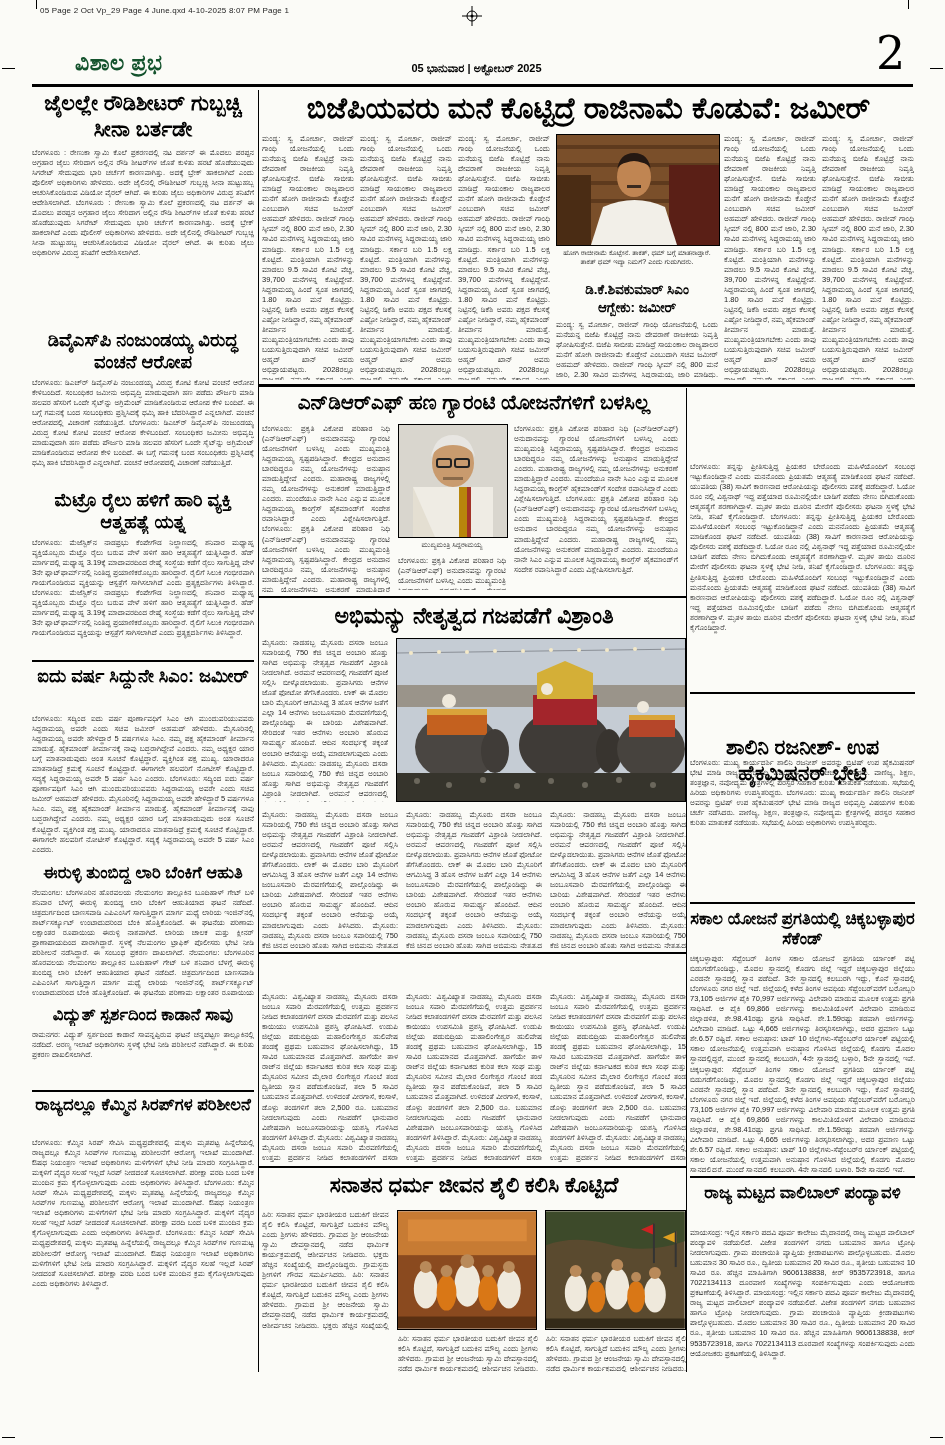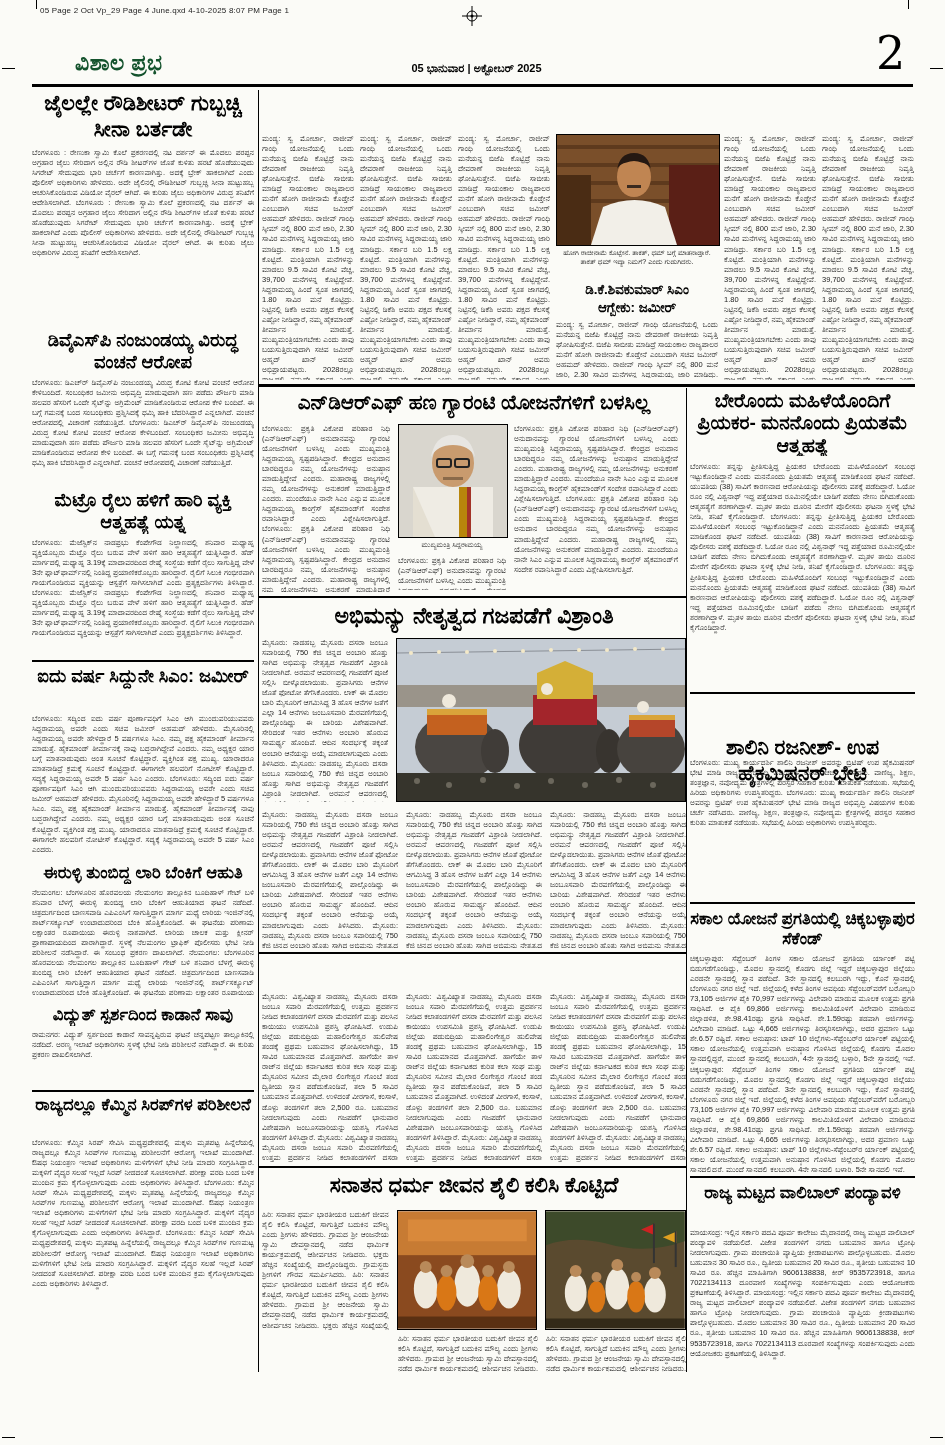--- a/index.html
+++ b/index.html
@@ -72,20 +72,21 @@
   <div class="abs hl hl-s" style="left:32px;top:862px;width:222px;height:22px;">ಈರುಳ್ಳಿ ತುಂಬಿದ್ದ ಲಾರಿ ಬೆಂಕಿಗೆ ಆಹುತಿ</div>
   <div class="abs bt" style="left:32px;top:888px;width:222px;height:112px;">ನೆಲಮಂಗಲ: ಬೆಂಗಳೂರಿನ ಹೊರವಲಯ ನೆಲಮಂಗಲ ತಾಲ್ಲೂಕಿನ ಬೂದಿಹಾಳ್ ಗೇಟ್ ಬಳಿ ಶನಿವಾರ ಬೆಳಗ್ಗೆ ಈರುಳ್ಳಿ ತುಂಬಿದ್ದ ಲಾರಿ ಬೆಂಕಿಗೆ ಆಹುತಿಯಾದ ಘಟನೆ ನಡೆದಿದೆ. ಚಿತ್ರದುರ್ಗದಿಂದ ಬಾಣಸವಾಡಿ ಎಪಿಎಂಸಿಗೆ ಸಾಗುತ್ತಿದ್ದಾಗ ಮಾರ್ಗ ಮಧ್ಯೆ ಲಾರಿಯ ಇಂಜಿನ್‌ನಲ್ಲಿ ಶಾರ್ಟ್‌ಸರ್ಕ್ಯೂಟ್ ಉಂಟಾದುದರಿಂದ ಬೆಂಕಿ ಹೊತ್ತಿಕೊಂಡಿದೆ. ಈ ಘಟನೆಯ ಪರಿಣಾಮ ಲಕ್ಷಾಂತರ ರೂಪಾಯಿಯ ಈರುಳ್ಳಿ ನಾಶವಾಗಿದೆ. ಲಾರಿಯ ಚಾಲಕ ಮತ್ತು ಕ್ಲೀನರ್ ಪ್ರಾಣಾಪಾಯದಿಂದ ಪಾರಾಗಿದ್ದಾರೆ. ಸ್ಥಳಕ್ಕೆ ನೆಲಮಂಗಲ ಟ್ರಾಫಿಕ್ ಪೊಲೀಸರು ಭೇಟಿ ನೀಡಿ ಪರಿಶೀಲನೆ ನಡೆಸಿದ್ದಾರೆ. ಈ ಸಂಬಂಧ ಪ್ರಕರಣ ದಾಖಲಾಗಿದೆ. ನೆಲಮಂಗಲ: ಬೆಂಗಳೂರಿನ ಹೊರವಲಯ ನೆಲಮಂಗಲ ತಾಲ್ಲೂಕಿನ ಬೂದಿಹಾಳ್ ಗೇಟ್ ಬಳಿ ಶನಿವಾರ ಬೆಳಗ್ಗೆ ಈರುಳ್ಳಿ ತುಂಬಿದ್ದ ಲಾರಿ ಬೆಂಕಿಗೆ ಆಹುತಿಯಾದ ಘಟನೆ ನಡೆದಿದೆ. ಚಿತ್ರದುರ್ಗದಿಂದ ಬಾಣಸವಾಡಿ ಎಪಿಎಂಸಿಗೆ ಸಾಗುತ್ತಿದ್ದಾಗ ಮಾರ್ಗ ಮಧ್ಯೆ ಲಾರಿಯ ಇಂಜಿನ್‌ನಲ್ಲಿ ಶಾರ್ಟ್‌ಸರ್ಕ್ಯೂಟ್ ಉಂಟಾದುದರಿಂದ ಬೆಂಕಿ ಹೊತ್ತಿಕೊಂಡಿದೆ. ಈ ಘಟನೆಯ ಪರಿಣಾಮ ಲಕ್ಷಾಂತರ ರೂಪಾಯಿಯ ಈರುಳ್ಳಿ ನಾಶವಾಗಿದೆ. ಲಾರಿಯ ಚಾಲಕ ಮತ್ತು ಕ್ಲೀನರ್ ಪ್ರಾಣಾಪಾಯದಿಂದ ಪಾರಾಗಿದ್ದಾರೆ. ಸ್ಥಳಕ್ಕೆ ನೆಲಮಂಗಲ ಟ್ರಾಫಿಕ್ ಪೊಲೀಸರು ಭೇಟಿ ನೀಡಿ ಪರಿಶೀಲನೆ ನಡೆಸಿದ್ದಾರೆ. ಈ ಸಂಬಂಧ ಪ್ರಕರಣ ದಾಖಲಾಗಿದೆ.</div>
 
   <div class="abs hl hl-s" style="left:32px;top:1004px;width:222px;height:22px;">ವಿದ್ಯುತ್ ಸ್ಪರ್ಶದಿಂದ ಕಾಡಾನೆ ಸಾವು</div>
   <div class="abs bt" style="left:32px;top:1030px;width:222px;height:58px;">ರಾಮನಗರ: ವಿದ್ಯುತ್ ಸ್ಪರ್ಶದಿಂದ ಕಾಡಾನೆ ಸಾವನ್ನಪ್ಪಿರುವ ಘಟನೆ ಚನ್ನಪಟ್ಟಣ ತಾಲ್ಲೂಕಿನಲ್ಲಿ ನಡೆದಿದೆ. ಅರಣ್ಯ ಇಲಾಖೆ ಅಧಿಕಾರಿಗಳು ಸ್ಥಳಕ್ಕೆ ಭೇಟಿ ನೀಡಿ ಪರಿಶೀಲನೆ ನಡೆಸಿದ್ದಾರೆ. ಈ ಕುರಿತು ಪ್ರಕರಣ ದಾಖಲಿಸಲಾಗಿದೆ.</div>
 
   <div class="hr" style="left:32px;top:1090px;width:222px;"></div>
   <div class="abs hl hl-s" style="left:32px;top:1094px;width:222px;height:40px;">ರಾಜ್ಯದಲ್ಲೂ ಕೆಮ್ಮಿನ ಸಿರಪ್‌ಗಳ ಪರಿಶೀಲನೆ</div>
   <div class="abs bt" style="left:32px;top:1138px;width:222px;height:234px;">ಬೆಂಗಳೂರು: ಕೆಮ್ಮಿನ ಸಿರಪ್ ಸೇವಿಸಿ ಮಧ್ಯಪ್ರದೇಶದಲ್ಲಿ ಮಕ್ಕಳು ಮೃತಪಟ್ಟ ಹಿನ್ನೆಲೆಯಲ್ಲಿ ರಾಜ್ಯದಲ್ಲೂ ಕೆಮ್ಮಿನ ಸಿರಪ್‌ಗಳ ಗುಣಮಟ್ಟ ಪರಿಶೀಲನೆಗೆ ಆರೋಗ್ಯ ಇಲಾಖೆ ಮುಂದಾಗಿದೆ. ಔಷಧ ನಿಯಂತ್ರಣ ಇಲಾಖೆ ಅಧಿಕಾರಿಗಳು ಮಳಿಗೆಗಳಿಗೆ ಭೇಟಿ ನೀಡಿ ಮಾದರಿ ಸಂಗ್ರಹಿಸಿದ್ದಾರೆ. ಮಕ್ಕಳಿಗೆ ವೈದ್ಯರ ಸಲಹೆ ಇಲ್ಲದೆ ಸಿರಪ್ ನೀಡದಂತೆ ಸೂಚಿಸಲಾಗಿದೆ. ಪರೀಕ್ಷಾ ವರದಿ ಬಂದ ಬಳಿಕ ಮುಂದಿನ ಕ್ರಮ ಕೈಗೊಳ್ಳಲಾಗುವುದು ಎಂದು ಅಧಿಕಾರಿಗಳು ತಿಳಿಸಿದ್ದಾರೆ. ಬೆಂಗಳೂರು: ಕೆಮ್ಮಿನ ಸಿರಪ್ ಸೇವಿಸಿ ಮಧ್ಯಪ್ರದೇಶದಲ್ಲಿ ಮಕ್ಕಳು ಮೃತಪಟ್ಟ ಹಿನ್ನೆಲೆಯಲ್ಲಿ ರಾಜ್ಯದಲ್ಲೂ ಕೆಮ್ಮಿನ ಸಿರಪ್‌ಗಳ ಗುಣಮಟ್ಟ ಪರಿಶೀಲನೆಗೆ ಆರೋಗ್ಯ ಇಲಾಖೆ ಮುಂದಾಗಿದೆ. ಔಷಧ ನಿಯಂತ್ರಣ ಇಲಾಖೆ ಅಧಿಕಾರಿಗಳು ಮಳಿಗೆಗಳಿಗೆ ಭೇಟಿ ನೀಡಿ ಮಾದರಿ ಸಂಗ್ರಹಿಸಿದ್ದಾರೆ. ಮಕ್ಕಳಿಗೆ ವೈದ್ಯರ ಸಲಹೆ ಇಲ್ಲದೆ ಸಿರಪ್ ನೀಡದಂತೆ ಸೂಚಿಸಲಾಗಿದೆ. ಪರೀಕ್ಷಾ ವರದಿ ಬಂದ ಬಳಿಕ ಮುಂದಿನ ಕ್ರಮ ಕೈಗೊಳ್ಳಲಾಗುವುದು ಎಂದು ಅಧಿಕಾರಿಗಳು ತಿಳಿಸಿದ್ದಾರೆ. ಬೆಂಗಳೂರು: ಕೆಮ್ಮಿನ ಸಿರಪ್ ಸೇವಿಸಿ ಮಧ್ಯಪ್ರದೇಶದಲ್ಲಿ ಮಕ್ಕಳು ಮೃತಪಟ್ಟ ಹಿನ್ನೆಲೆಯಲ್ಲಿ ರಾಜ್ಯದಲ್ಲೂ ಕೆಮ್ಮಿನ ಸಿರಪ್‌ಗಳ ಗುಣಮಟ್ಟ ಪರಿಶೀಲನೆಗೆ ಆರೋಗ್ಯ ಇಲಾಖೆ ಮುಂದಾಗಿದೆ. ಔಷಧ ನಿಯಂತ್ರಣ ಇಲಾಖೆ ಅಧಿಕಾರಿಗಳು ಮಳಿಗೆಗಳಿಗೆ ಭೇಟಿ ನೀಡಿ ಮಾದರಿ ಸಂಗ್ರಹಿಸಿದ್ದಾರೆ. ಮಕ್ಕಳಿಗೆ ವೈದ್ಯರ ಸಲಹೆ ಇಲ್ಲದೆ ಸಿರಪ್ ನೀಡದಂತೆ ಸೂಚಿಸಲಾಗಿದೆ. ಪರೀಕ್ಷಾ ವರದಿ ಬಂದ ಬಳಿಕ ಮುಂದಿನ ಕ್ರಮ ಕೈಗೊಳ್ಳಲಾಗುವುದು ಎಂದು ಅಧಿಕಾರಿಗಳು ತಿಳಿಸಿದ್ದಾರೆ.</div>
 
+  <div class="abs hl hl-main" style="left:262px;top:92px;width:653px;height:36px;">ಬಿಜೆಪಿಯವರು ಮನೆ ಕೊಟ್ಟಿದ್ರೆ ರಾಜಿನಾಮೆ ಕೊಡುವೆ: ಜಮೀರ್</div>
   <div class="abs row" style="left:262px;top:134px;width:653px;height:246px;gap:6px;">
     <div class="bt" style="width:92px;height:246px;">ಮಂಡ್ಯ: ಸ್ವ ಮೋರ್ಚಾ, ರಾಜೀವ್ ಗಾಂಧಿ ಯೋಜನೆಯಲ್ಲಿ ಒಂದು ಮನೆಯನ್ನ ಬಿಜೆಪಿ ಕೊಟ್ಟಿದ್ರೆ ನಾನು ದೇವರಾಣೆ ರಾಜಕೀಯ ನಿವೃತ್ತಿ ಘೋಷಿಸುತ್ತೇನೆ. ಬಿಜೆಪಿ ಸಾಬೀತು ಮಾಡಿದ್ರೆ ಸಾಯಂಕಾಲ ರಾಜ್ಯಪಾಲರ ಮನೆಗೆ ಹೋಗಿ ರಾಜೀನಾಮೆ ಕೊಡ್ತೇನೆ ಎಂಬುದಾಗಿ ಸಚಿವ ಜಮೀರ್ ಅಹಮದ್ ಹೇಳಿದರು. ರಾಜೀವ್ ಗಾಂಧಿ ಸ್ಕೀಮ್ ನಲ್ಲಿ 800 ಮನೆ ಜಾರಿ, 2.30 ಸಾವಿರ ಮನೆಗಳನ್ನ ಸಿದ್ದರಾಮಯ್ಯ ಜಾರಿ ಮಾಡಿದ್ರು. ಸರ್ಕಾರ ಬರಿ 1.5 ಲಕ್ಷ ಕೊಟ್ಟಿದೆ. ಮಂತ್ರಿಯಾಗಿ ಮನೆಗಳನ್ನು ಮಾಡಲು 9.5 ಸಾವಿರ ಕೋಟಿ ವೆಚ್ಚ, 39,700 ಮನೆಗಳನ್ನ ಕೊಟ್ಟಿದ್ದೇವೆ. ಸಿದ್ದರಾಮಯ್ಯ ಹಿಂದೆ ಸ್ವಂತ ಜಾಗದಲ್ಲಿ 1.80 ಸಾವಿರ ಮನೆ ಕೊಟ್ಟಿದ್ರು. ನಿಟ್ಟಿನಲ್ಲಿ ಡಿಕೆಶಿ ಅವರು ಪಕ್ಷದ ಕೆಲಸಕ್ಕೆ ಎಷ್ಟೋ ನೀಡಿದ್ದಾರೆ, ನಮ್ಮ ಹೈಕಮಾಂಡ್ ತೀರ್ಮಾನ ಮಾಡುತ್ತೆ. ಮುಖ್ಯಮಂತ್ರಿಯಾಗಬೇಕು ಎಂದು ತಾವು ಬಯಸುತ್ತಿರುವುದಾಗಿ ಸಚಿವ ಜಮೀರ್ ಅಹ್ಮದ್ ಖಾನ್ ಅವರು ಅಭಿಪ್ರಾಯಪಟ್ಟರು. 2028ರಲ್ಲೂ ರಾಜ್ಯದಲ್ಲಿ ನಮ್ಮದೇ ಸರ್ಕಾರ ಎಂದು ಜಮೀರ್ ವಿಶ್ವಾಸ ವ್ಯಕ್ತಪಡಿಸಿದರು. ಮುಂದಿನ ಚುನಾವಣೆಯಲ್ಲಿ 150ಕ್ಕೂ ಅಧಿಕ ಕ್ಷೇತ್ರಗಳಲ್ಲಿ ಗೆಲ್ಲುತ್ತೇವೆ ಎಂದರು. ಮಂಡ್ಯ: ಸ್ವ ಮೋರ್ಚಾ, ರಾಜೀವ್ ಗಾಂಧಿ ಯೋಜನೆಯಲ್ಲಿ ಒಂದು ಮನೆಯನ್ನ ಬಿಜೆಪಿ ಕೊಟ್ಟಿದ್ರೆ ನಾನು ದೇವರಾಣೆ ರಾಜಕೀಯ ನಿವೃತ್ತಿ ಘೋಷಿಸುತ್ತೇನೆ. ಬಿಜೆಪಿ ಸಾಬೀತು ಮಾಡಿದ್ರೆ ಸಾಯಂಕಾಲ ರಾಜ್ಯಪಾಲರ ಮನೆಗೆ ಹೋಗಿ ರಾಜೀನಾಮೆ ಕೊಡ್ತೇನೆ ಎಂಬುದಾಗಿ ಸಚಿವ ಜಮೀರ್ ಅಹಮದ್ ಹೇಳಿದರು. ರಾಜೀವ್ ಗಾಂಧಿ ಸ್ಕೀಮ್ ನಲ್ಲಿ 800 ಮನೆ ಜಾರಿ, 2.30 ಸಾವಿರ ಮನೆಗಳನ್ನ ಸಿದ್ದರಾಮಯ್ಯ ಜಾರಿ ಮಾಡಿದ್ರು. ಸರ್ಕಾರ ಬರಿ 1.5 ಲಕ್ಷ ಕೊಟ್ಟಿದೆ. ಮಂತ್ರಿಯಾಗಿ ಮನೆಗಳನ್ನು ಮಾಡಲು 9.5 ಸಾವಿರ ಕೋಟಿ ವೆಚ್ಚ, 39,700 ಮನೆಗಳನ್ನ ಕೊಟ್ಟಿದ್ದೇವೆ. ಸಿದ್ದರಾಮಯ್ಯ ಹಿಂದೆ ಸ್ವಂತ ಜಾಗದಲ್ಲಿ 1.80 ಸಾವಿರ ಮನೆ ಕೊಟ್ಟಿದ್ರು. ನಿಟ್ಟಿನಲ್ಲಿ ಡಿಕೆಶಿ ಅವರು ಪಕ್ಷದ ಕೆಲಸಕ್ಕೆ ಎಷ್ಟೋ ನೀಡಿದ್ದಾರೆ, ನಮ್ಮ ಹೈಕಮಾಂಡ್ ತೀರ್ಮಾನ ಮಾಡುತ್ತೆ. ಮುಖ್ಯಮಂತ್ರಿಯಾಗಬೇಕು ಎಂದು ತಾವು ಬಯಸುತ್ತಿರುವುದಾಗಿ ಸಚಿವ ಜಮೀರ್ ಅಹ್ಮದ್ ಖಾನ್ ಅವರು ಅಭಿಪ್ರಾಯಪಟ್ಟರು. 2028ರಲ್ಲೂ ರಾಜ್ಯದಲ್ಲಿ ನಮ್ಮದೇ ಸರ್ಕಾರ ಎಂದು ಜಮೀರ್ ವಿಶ್ವಾಸ ವ್ಯಕ್ತಪಡಿಸಿದರು. ಮುಂದಿನ ಚುನಾವಣೆಯಲ್ಲಿ 150ಕ್ಕೂ ಅಧಿಕ ಕ್ಷೇತ್ರಗಳಲ್ಲಿ ಗೆಲ್ಲುತ್ತೇವೆ ಎಂದರು. ಮಂಡ್ಯ: ಸ್ವ ಮೋರ್ಚಾ, ರಾಜೀವ್ ಗಾಂಧಿ ಯೋಜನೆಯಲ್ಲಿ ಒಂದು ಮನೆಯನ್ನ ಬಿಜೆಪಿ ಕೊಟ್ಟಿದ್ರೆ ನಾನು ದೇವರಾಣೆ ರಾಜಕೀಯ ನಿವೃತ್ತಿ ಘೋಷಿಸುತ್ತೇನೆ. ಬಿಜೆಪಿ ಸಾಬೀತು ಮಾಡಿದ್ರೆ ಸಾಯಂಕಾಲ ರಾಜ್ಯಪಾಲರ ಮನೆಗೆ ಹೋಗಿ ರಾಜೀನಾಮೆ ಕೊಡ್ತೇನೆ ಎಂಬುದಾಗಿ ಸಚಿವ ಜಮೀರ್ ಅಹಮದ್ ಹೇಳಿದರು. ರಾಜೀವ್ ಗಾಂಧಿ ಸ್ಕೀಮ್ ನಲ್ಲಿ 800 ಮನೆ ಜಾರಿ, 2.30 ಸಾವಿರ ಮನೆಗಳನ್ನ ಸಿದ್ದರಾಮಯ್ಯ ಜಾರಿ ಮಾಡಿದ್ರು. ಸರ್ಕಾರ ಬರಿ 1.5 ಲಕ್ಷ ಕೊಟ್ಟಿದೆ. ಮಂತ್ರಿಯಾಗಿ ಮನೆಗಳನ್ನು ಮಾಡಲು 9.5 ಸಾವಿರ ಕೋಟಿ ವೆಚ್ಚ, 39,700 ಮನೆಗಳನ್ನ ಕೊಟ್ಟಿದ್ದೇವೆ. ಸಿದ್ದರಾಮಯ್ಯ ಹಿಂದೆ ಸ್ವಂತ ಜಾಗದಲ್ಲಿ 1.80 ಸಾವಿರ ಮನೆ ಕೊಟ್ಟಿದ್ರು. ನಿಟ್ಟಿನಲ್ಲಿ ಡಿಕೆಶಿ ಅವರು ಪಕ್ಷದ ಕೆಲಸಕ್ಕೆ ಎಷ್ಟೋ ನೀಡಿದ್ದಾರೆ, ನಮ್ಮ ಹೈಕಮಾಂಡ್ ತೀರ್ಮಾನ ಮಾಡುತ್ತೆ. ಮುಖ್ಯಮಂತ್ರಿಯಾಗಬೇಕು ಎಂದು ತಾವು ಬಯಸುತ್ತಿರುವುದಾಗಿ ಸಚಿವ ಜಮೀರ್ ಅಹ್ಮದ್ ಖಾನ್ ಅವರು ಅಭಿಪ್ರಾಯಪಟ್ಟರು. 2028ರಲ್ಲೂ ರಾಜ್ಯದಲ್ಲಿ ನಮ್ಮದೇ ಸರ್ಕಾರ ಎಂದು ಜಮೀರ್ ವಿಶ್ವಾಸ ವ್ಯಕ್ತಪಡಿಸಿದರು. ಮುಂದಿನ ಚುನಾವಣೆಯಲ್ಲಿ 150ಕ್ಕೂ ಅಧಿಕ ಕ್ಷೇತ್ರಗಳಲ್ಲಿ ಗೆಲ್ಲುತ್ತೇವೆ ಎಂದರು.</div>
     <div class="bt" style="width:92px;height:246px;">ಮಂಡ್ಯ: ಸ್ವ ಮೋರ್ಚಾ, ರಾಜೀವ್ ಗಾಂಧಿ ಯೋಜನೆಯಲ್ಲಿ ಒಂದು ಮನೆಯನ್ನ ಬಿಜೆಪಿ ಕೊಟ್ಟಿದ್ರೆ ನಾನು ದೇವರಾಣೆ ರಾಜಕೀಯ ನಿವೃತ್ತಿ ಘೋಷಿಸುತ್ತೇನೆ. ಬಿಜೆಪಿ ಸಾಬೀತು ಮಾಡಿದ್ರೆ ಸಾಯಂಕಾಲ ರಾಜ್ಯಪಾಲರ ಮನೆಗೆ ಹೋಗಿ ರಾಜೀನಾಮೆ ಕೊಡ್ತೇನೆ ಎಂಬುದಾಗಿ ಸಚಿವ ಜಮೀರ್ ಅಹಮದ್ ಹೇಳಿದರು. ರಾಜೀವ್ ಗಾಂಧಿ ಸ್ಕೀಮ್ ನಲ್ಲಿ 800 ಮನೆ ಜಾರಿ, 2.30 ಸಾವಿರ ಮನೆಗಳನ್ನ ಸಿದ್ದರಾಮಯ್ಯ ಜಾರಿ ಮಾಡಿದ್ರು. ಸರ್ಕಾರ ಬರಿ 1.5 ಲಕ್ಷ ಕೊಟ್ಟಿದೆ. ಮಂತ್ರಿಯಾಗಿ ಮನೆಗಳನ್ನು ಮಾಡಲು 9.5 ಸಾವಿರ ಕೋಟಿ ವೆಚ್ಚ, 39,700 ಮನೆಗಳನ್ನ ಕೊಟ್ಟಿದ್ದೇವೆ. ಸಿದ್ದರಾಮಯ್ಯ ಹಿಂದೆ ಸ್ವಂತ ಜಾಗದಲ್ಲಿ 1.80 ಸಾವಿರ ಮನೆ ಕೊಟ್ಟಿದ್ರು. ನಿಟ್ಟಿನಲ್ಲಿ ಡಿಕೆಶಿ ಅವರು ಪಕ್ಷದ ಕೆಲಸಕ್ಕೆ ಎಷ್ಟೋ ನೀಡಿದ್ದಾರೆ, ನಮ್ಮ ಹೈಕಮಾಂಡ್ ತೀರ್ಮಾನ ಮಾಡುತ್ತೆ. ಮುಖ್ಯಮಂತ್ರಿಯಾಗಬೇಕು ಎಂದು ತಾವು ಬಯಸುತ್ತಿರುವುದಾಗಿ ಸಚಿವ ಜಮೀರ್ ಅಹ್ಮದ್ ಖಾನ್ ಅವರು ಅಭಿಪ್ರಾಯಪಟ್ಟರು. 2028ರಲ್ಲೂ ರಾಜ್ಯದಲ್ಲಿ ನಮ್ಮದೇ ಸರ್ಕಾರ ಎಂದು ಜಮೀರ್ ವಿಶ್ವಾಸ ವ್ಯಕ್ತಪಡಿಸಿದರು. ಮುಂದಿನ ಚುನಾವಣೆಯಲ್ಲಿ 150ಕ್ಕೂ ಅಧಿಕ ಕ್ಷೇತ್ರಗಳಲ್ಲಿ ಗೆಲ್ಲುತ್ತೇವೆ ಎಂದರು. ಮಂಡ್ಯ: ಸ್ವ ಮೋರ್ಚಾ, ರಾಜೀವ್ ಗಾಂಧಿ ಯೋಜನೆಯಲ್ಲಿ ಒಂದು ಮನೆಯನ್ನ ಬಿಜೆಪಿ ಕೊಟ್ಟಿದ್ರೆ ನಾನು ದೇವರಾಣೆ ರಾಜಕೀಯ ನಿವೃತ್ತಿ ಘೋಷಿಸುತ್ತೇನೆ. ಬಿಜೆಪಿ ಸಾಬೀತು ಮಾಡಿದ್ರೆ ಸಾಯಂಕಾಲ ರಾಜ್ಯಪಾಲರ ಮನೆಗೆ ಹೋಗಿ ರಾಜೀನಾಮೆ ಕೊಡ್ತೇನೆ ಎಂಬುದಾಗಿ ಸಚಿವ ಜಮೀರ್ ಅಹಮದ್ ಹೇಳಿದರು. ರಾಜೀವ್ ಗಾಂಧಿ ಸ್ಕೀಮ್ ನಲ್ಲಿ 800 ಮನೆ ಜಾರಿ, 2.30 ಸಾವಿರ ಮನೆಗಳನ್ನ ಸಿದ್ದರಾಮಯ್ಯ ಜಾರಿ ಮಾಡಿದ್ರು. ಸರ್ಕಾರ ಬರಿ 1.5 ಲಕ್ಷ ಕೊಟ್ಟಿದೆ. ಮಂತ್ರಿಯಾಗಿ ಮನೆಗಳನ್ನು ಮಾಡಲು 9.5 ಸಾವಿರ ಕೋಟಿ ವೆಚ್ಚ, 39,700 ಮನೆಗಳನ್ನ ಕೊಟ್ಟಿದ್ದೇವೆ. ಸಿದ್ದರಾಮಯ್ಯ ಹಿಂದೆ ಸ್ವಂತ ಜಾಗದಲ್ಲಿ 1.80 ಸಾವಿರ ಮನೆ ಕೊಟ್ಟಿದ್ರು. ನಿಟ್ಟಿನಲ್ಲಿ ಡಿಕೆಶಿ ಅವರು ಪಕ್ಷದ ಕೆಲಸಕ್ಕೆ ಎಷ್ಟೋ ನೀಡಿದ್ದಾರೆ, ನಮ್ಮ ಹೈಕಮಾಂಡ್ ತೀರ್ಮಾನ ಮಾಡುತ್ತೆ. ಮುಖ್ಯಮಂತ್ರಿಯಾಗಬೇಕು ಎಂದು ತಾವು ಬಯಸುತ್ತಿರುವುದಾಗಿ ಸಚಿವ ಜಮೀರ್ ಅಹ್ಮದ್ ಖಾನ್ ಅವರು ಅಭಿಪ್ರಾಯಪಟ್ಟರು. 2028ರಲ್ಲೂ ರಾಜ್ಯದಲ್ಲಿ ನಮ್ಮದೇ ಸರ್ಕಾರ ಎಂದು ಜಮೀರ್ ವಿಶ್ವಾಸ ವ್ಯಕ್ತಪಡಿಸಿದರು. ಮುಂದಿನ ಚುನಾವಣೆಯಲ್ಲಿ 150ಕ್ಕೂ ಅಧಿಕ ಕ್ಷೇತ್ರಗಳಲ್ಲಿ ಗೆಲ್ಲುತ್ತೇವೆ ಎಂದರು. ಮಂಡ್ಯ: ಸ್ವ ಮೋರ್ಚಾ, ರಾಜೀವ್ ಗಾಂಧಿ ಯೋಜನೆಯಲ್ಲಿ ಒಂದು ಮನೆಯನ್ನ ಬಿಜೆಪಿ ಕೊಟ್ಟಿದ್ರೆ ನಾನು ದೇವರಾಣೆ ರಾಜಕೀಯ ನಿವೃತ್ತಿ ಘೋಷಿಸುತ್ತೇನೆ. ಬಿಜೆಪಿ ಸಾಬೀತು ಮಾಡಿದ್ರೆ ಸಾಯಂಕಾಲ ರಾಜ್ಯಪಾಲರ ಮನೆಗೆ ಹೋಗಿ ರಾಜೀನಾಮೆ ಕೊಡ್ತೇನೆ ಎಂಬುದಾಗಿ ಸಚಿವ ಜಮೀರ್ ಅಹಮದ್ ಹೇಳಿದರು. ರಾಜೀವ್ ಗಾಂಧಿ ಸ್ಕೀಮ್ ನಲ್ಲಿ 800 ಮನೆ ಜಾರಿ, 2.30 ಸಾವಿರ ಮನೆಗಳನ್ನ ಸಿದ್ದರಾಮಯ್ಯ ಜಾರಿ ಮಾಡಿದ್ರು. ಸರ್ಕಾರ ಬರಿ 1.5 ಲಕ್ಷ ಕೊಟ್ಟಿದೆ. ಮಂತ್ರಿಯಾಗಿ ಮನೆಗಳನ್ನು ಮಾಡಲು 9.5 ಸಾವಿರ ಕೋಟಿ ವೆಚ್ಚ, 39,700 ಮನೆಗಳನ್ನ ಕೊಟ್ಟಿದ್ದೇವೆ. ಸಿದ್ದರಾಮಯ್ಯ ಹಿಂದೆ ಸ್ವಂತ ಜಾಗದಲ್ಲಿ 1.80 ಸಾವಿರ ಮನೆ ಕೊಟ್ಟಿದ್ರು. ನಿಟ್ಟಿನಲ್ಲಿ ಡಿಕೆಶಿ ಅವರು ಪಕ್ಷದ ಕೆಲಸಕ್ಕೆ ಎಷ್ಟೋ ನೀಡಿದ್ದಾರೆ, ನಮ್ಮ ಹೈಕಮಾಂಡ್ ತೀರ್ಮಾನ ಮಾಡುತ್ತೆ. ಮುಖ್ಯಮಂತ್ರಿಯಾಗಬೇಕು ಎಂದು ತಾವು ಬಯಸುತ್ತಿರುವುದಾಗಿ ಸಚಿವ ಜಮೀರ್ ಅಹ್ಮದ್ ಖಾನ್ ಅವರು ಅಭಿಪ್ರಾಯಪಟ್ಟರು. 2028ರಲ್ಲೂ ರಾಜ್ಯದಲ್ಲಿ ನಮ್ಮದೇ ಸರ್ಕಾರ ಎಂದು ಜಮೀರ್ ವಿಶ್ವಾಸ ವ್ಯಕ್ತಪಡಿಸಿದರು. ಮುಂದಿನ ಚುನಾವಣೆಯಲ್ಲಿ 150ಕ್ಕೂ ಅಧಿಕ ಕ್ಷೇತ್ರಗಳಲ್ಲಿ ಗೆಲ್ಲುತ್ತೇವೆ ಎಂದರು.</div>
     <div class="bt" style="width:92px;height:246px;">ಮಂಡ್ಯ: ಸ್ವ ಮೋರ್ಚಾ, ರಾಜೀವ್ ಗಾಂಧಿ ಯೋಜನೆಯಲ್ಲಿ ಒಂದು ಮನೆಯನ್ನ ಬಿಜೆಪಿ ಕೊಟ್ಟಿದ್ರೆ ನಾನು ದೇವರಾಣೆ ರಾಜಕೀಯ ನಿವೃತ್ತಿ ಘೋಷಿಸುತ್ತೇನೆ. ಬಿಜೆಪಿ ಸಾಬೀತು ಮಾಡಿದ್ರೆ ಸಾಯಂಕಾಲ ರಾಜ್ಯಪಾಲರ ಮನೆಗೆ ಹೋಗಿ ರಾಜೀನಾಮೆ ಕೊಡ್ತೇನೆ ಎಂಬುದಾಗಿ ಸಚಿವ ಜಮೀರ್ ಅಹಮದ್ ಹೇಳಿದರು. ರಾಜೀವ್ ಗಾಂಧಿ ಸ್ಕೀಮ್ ನಲ್ಲಿ 800 ಮನೆ ಜಾರಿ, 2.30 ಸಾವಿರ ಮನೆಗಳನ್ನ ಸಿದ್ದರಾಮಯ್ಯ ಜಾರಿ ಮಾಡಿದ್ರು. ಸರ್ಕಾರ ಬರಿ 1.5 ಲಕ್ಷ ಕೊಟ್ಟಿದೆ. ಮಂತ್ರಿಯಾಗಿ ಮನೆಗಳನ್ನು ಮಾಡಲು 9.5 ಸಾವಿರ ಕೋಟಿ ವೆಚ್ಚ, 39,700 ಮನೆಗಳನ್ನ ಕೊಟ್ಟಿದ್ದೇವೆ. ಸಿದ್ದರಾಮಯ್ಯ ಹಿಂದೆ ಸ್ವಂತ ಜಾಗದಲ್ಲಿ 1.80 ಸಾವಿರ ಮನೆ ಕೊಟ್ಟಿದ್ರು. ನಿಟ್ಟಿನಲ್ಲಿ ಡಿಕೆಶಿ ಅವರು ಪಕ್ಷದ ಕೆಲಸಕ್ಕೆ ಎಷ್ಟೋ ನೀಡಿದ್ದಾರೆ, ನಮ್ಮ ಹೈಕಮಾಂಡ್ ತೀರ್ಮಾನ ಮಾಡುತ್ತೆ. ಮುಖ್ಯಮಂತ್ರಿಯಾಗಬೇಕು ಎಂದು ತಾವು ಬಯಸುತ್ತಿರುವುದಾಗಿ ಸಚಿವ ಜಮೀರ್ ಅಹ್ಮದ್ ಖಾನ್ ಅವರು ಅಭಿಪ್ರಾಯಪಟ್ಟರು. 2028ರಲ್ಲೂ ರಾಜ್ಯದಲ್ಲಿ ನಮ್ಮದೇ ಸರ್ಕಾರ ಎಂದು ಜಮೀರ್ ವಿಶ್ವಾಸ ವ್ಯಕ್ತಪಡಿಸಿದರು. ಮುಂದಿನ ಚುನಾವಣೆಯಲ್ಲಿ 150ಕ್ಕೂ ಅಧಿಕ ಕ್ಷೇತ್ರಗಳಲ್ಲಿ ಗೆಲ್ಲುತ್ತೇವೆ ಎಂದರು. ಮಂಡ್ಯ: ಸ್ವ ಮೋರ್ಚಾ, ರಾಜೀವ್ ಗಾಂಧಿ ಯೋಜನೆಯಲ್ಲಿ ಒಂದು ಮನೆಯನ್ನ ಬಿಜೆಪಿ ಕೊಟ್ಟಿದ್ರೆ ನಾನು ದೇವರಾಣೆ ರಾಜಕೀಯ ನಿವೃತ್ತಿ ಘೋಷಿಸುತ್ತೇನೆ. ಬಿಜೆಪಿ ಸಾಬೀತು ಮಾಡಿದ್ರೆ ಸಾಯಂಕಾಲ ರಾಜ್ಯಪಾಲರ ಮನೆಗೆ ಹೋಗಿ ರಾಜೀನಾಮೆ ಕೊಡ್ತೇನೆ ಎಂಬುದಾಗಿ ಸಚಿವ ಜಮೀರ್ ಅಹಮದ್ ಹೇಳಿದರು. ರಾಜೀವ್ ಗಾಂಧಿ ಸ್ಕೀಮ್ ನಲ್ಲಿ 800 ಮನೆ ಜಾರಿ, 2.30 ಸಾವಿರ ಮನೆಗಳನ್ನ ಸಿದ್ದರಾಮಯ್ಯ ಜಾರಿ ಮಾಡಿದ್ರು. ಸರ್ಕಾರ ಬರಿ 1.5 ಲಕ್ಷ ಕೊಟ್ಟಿದೆ. ಮಂತ್ರಿಯಾಗಿ ಮನೆಗಳನ್ನು ಮಾಡಲು 9.5 ಸಾವಿರ ಕೋಟಿ ವೆಚ್ಚ, 39,700 ಮನೆಗಳನ್ನ ಕೊಟ್ಟಿದ್ದೇವೆ. ಸಿದ್ದರಾಮಯ್ಯ ಹಿಂದೆ ಸ್ವಂತ ಜಾಗದಲ್ಲಿ 1.80 ಸಾವಿರ ಮನೆ ಕೊಟ್ಟಿದ್ರು. ನಿಟ್ಟಿನಲ್ಲಿ ಡಿಕೆಶಿ ಅವರು ಪಕ್ಷದ ಕೆಲಸಕ್ಕೆ ಎಷ್ಟೋ ನೀಡಿದ್ದಾರೆ, ನಮ್ಮ ಹೈಕಮಾಂಡ್ ತೀರ್ಮಾನ ಮಾಡುತ್ತೆ. ಮುಖ್ಯಮಂತ್ರಿಯಾಗಬೇಕು ಎಂದು ತಾವು ಬಯಸುತ್ತಿರುವುದಾಗಿ ಸಚಿವ ಜಮೀರ್ ಅಹ್ಮದ್ ಖಾನ್ ಅವರು ಅಭಿಪ್ರಾಯಪಟ್ಟರು. 2028ರಲ್ಲೂ ರಾಜ್ಯದಲ್ಲಿ ನಮ್ಮದೇ ಸರ್ಕಾರ ಎಂದು ಜಮೀರ್ ವಿಶ್ವಾಸ ವ್ಯಕ್ತಪಡಿಸಿದರು. ಮುಂದಿನ ಚುನಾವಣೆಯಲ್ಲಿ 150ಕ್ಕೂ ಅಧಿಕ ಕ್ಷೇತ್ರಗಳಲ್ಲಿ ಗೆಲ್ಲುತ್ತೇವೆ ಎಂದರು. ಮಂಡ್ಯ: ಸ್ವ ಮೋರ್ಚಾ, ರಾಜೀವ್ ಗಾಂಧಿ ಯೋಜನೆಯಲ್ಲಿ ಒಂದು ಮನೆಯನ್ನ ಬಿಜೆಪಿ ಕೊಟ್ಟಿದ್ರೆ ನಾನು ದೇವರಾಣೆ ರಾಜಕೀಯ ನಿವೃತ್ತಿ ಘೋಷಿಸುತ್ತೇನೆ. ಬಿಜೆಪಿ ಸಾಬೀತು ಮಾಡಿದ್ರೆ ಸಾಯಂಕಾಲ ರಾಜ್ಯಪಾಲರ ಮನೆಗೆ ಹೋಗಿ ರಾಜೀನಾಮೆ ಕೊಡ್ತೇನೆ ಎಂಬುದಾಗಿ ಸಚಿವ ಜಮೀರ್ ಅಹಮದ್ ಹೇಳಿದರು. ರಾಜೀವ್ ಗಾಂಧಿ ಸ್ಕೀಮ್ ನಲ್ಲಿ 800 ಮನೆ ಜಾರಿ, 2.30 ಸಾವಿರ ಮನೆಗಳನ್ನ ಸಿದ್ದರಾಮಯ್ಯ ಜಾರಿ ಮಾಡಿದ್ರು. ಸರ್ಕಾರ ಬರಿ 1.5 ಲಕ್ಷ ಕೊಟ್ಟಿದೆ. ಮಂತ್ರಿಯಾಗಿ ಮನೆಗಳನ್ನು ಮಾಡಲು 9.5 ಸಾವಿರ ಕೋಟಿ ವೆಚ್ಚ, 39,700 ಮನೆಗಳನ್ನ ಕೊಟ್ಟಿದ್ದೇವೆ. ಸಿದ್ದರಾಮಯ್ಯ ಹಿಂದೆ ಸ್ವಂತ ಜಾಗದಲ್ಲಿ 1.80 ಸಾವಿರ ಮನೆ ಕೊಟ್ಟಿದ್ರು. ನಿಟ್ಟಿನಲ್ಲಿ ಡಿಕೆಶಿ ಅವರು ಪಕ್ಷದ ಕೆಲಸಕ್ಕೆ ಎಷ್ಟೋ ನೀಡಿದ್ದಾರೆ, ನಮ್ಮ ಹೈಕಮಾಂಡ್ ತೀರ್ಮಾನ ಮಾಡುತ್ತೆ. ಮುಖ್ಯಮಂತ್ರಿಯಾಗಬೇಕು ಎಂದು ತಾವು ಬಯಸುತ್ತಿರುವುದಾಗಿ ಸಚಿವ ಜಮೀರ್ ಅಹ್ಮದ್ ಖಾನ್ ಅವರು ಅಭಿಪ್ರಾಯಪಟ್ಟರು. 2028ರಲ್ಲೂ ರಾಜ್ಯದಲ್ಲಿ ನಮ್ಮದೇ ಸರ್ಕಾರ ಎಂದು ಜಮೀರ್ ವಿಶ್ವಾಸ ವ್ಯಕ್ತಪಡಿಸಿದರು. ಮುಂದಿನ ಚುನಾವಣೆಯಲ್ಲಿ 150ಕ್ಕೂ ಅಧಿಕ ಕ್ಷೇತ್ರಗಳಲ್ಲಿ ಗೆಲ್ಲುತ್ತೇವೆ ಎಂದರು.</div>
     <div style="width:162px;height:246px;">
       <svg class="photo" width="162" height="110" viewBox="0 0 162 110">
         <rect width="162" height="110" fill="#7a4f2a"></rect>
         <rect y="10" width="162" height="4" fill="#5e3a1d"></rect>
           <rect y="28" width="162" height="4" fill="#5e3a1d"></rect>
         <rect y="46" width="162" height="4" fill="#5e3a1d"></rect>
@@ -248,21 +249,20 @@
           <circle cx="110" cy="62" r="6"></circle>
         </g>
       <rect y="108" width="140" height="10" fill="#332a18"></rect>
     </svg>
   </div>
   <div class="abs row" style="left:398px;top:1334px;width:288px;height:38px;gap:8px;">
     <div class="bt" style="width:140px;height:38px;">ಹಿರಿ: ಸನಾತನ ಧರ್ಮ ಭಾರತೀಯರ ಬದುಕಿಗೆ ಜೀವನ ಶೈಲಿ ಕಲಿಸಿ ಕೊಟ್ಟಿದೆ, ಸಾಗುತ್ತಿದೆ ಬದುಕಿನ ಮೌಲ್ಯ ಎಂದು ಶ್ರೀಗಳು ಹೇಳಿದರು. ಗ್ರಾಮದ ಶ್ರೀ ಆಂಜನೇಯ ಸ್ವಾಮಿ ದೇವಸ್ಥಾನದಲ್ಲಿ ನಡೆದ ಧಾರ್ಮಿಕ ಕಾರ್ಯಕ್ರಮದಲ್ಲಿ ಆಶೀರ್ವಚನ ನೀಡಿದರು. ಭಕ್ತರು ಹೆಚ್ಚಿನ ಸಂಖ್ಯೆಯಲ್ಲಿ ಪಾಲ್ಗೊಂಡಿದ್ದರು. ಗ್ರಾಮಸ್ಥರು ಶ್ರೀಗಳಿಗೆ ಗೌರವ ಸಮರ್ಪಿಸಿದರು.</div>
     <div class="bt" style="width:140px;height:38px;">ಹಿರಿ: ಸನಾತನ ಧರ್ಮ ಭಾರತೀಯರ ಬದುಕಿಗೆ ಜೀವನ ಶೈಲಿ ಕಲಿಸಿ ಕೊಟ್ಟಿದೆ, ಸಾಗುತ್ತಿದೆ ಬದುಕಿನ ಮೌಲ್ಯ ಎಂದು ಶ್ರೀಗಳು ಹೇಳಿದರು. ಗ್ರಾಮದ ಶ್ರೀ ಆಂಜನೇಯ ಸ್ವಾಮಿ ದೇವಸ್ಥಾನದಲ್ಲಿ ನಡೆದ ಧಾರ್ಮಿಕ ಕಾರ್ಯಕ್ರಮದಲ್ಲಿ ಆಶೀರ್ವಚನ ನೀಡಿದರು. ಭಕ್ತರು ಹೆಚ್ಚಿನ ಸಂಖ್ಯೆಯಲ್ಲಿ ಪಾಲ್ಗೊಂಡಿದ್ದರು. ಗ್ರಾಮಸ್ಥರು ಶ್ರೀಗಳಿಗೆ ಗೌರವ ಸಮರ್ಪಿಸಿದರು.</div>
   </div>
 
-  <div class="abs hl hl-r1" style="left:690px;top:390px;width:225px;height:66px;">ಬೇರೊಂದು ಮಹಿಳೆಯೊಂದಿಗೆ ಪ್ರಿಯಕರ- ಮನನೊಂದು ಪ್ರಿಯತಮೆ ಆತ್ಮಹತ್ಯೆ</div>
   <div class="abs bt" style="left:690px;top:462px;width:225px;height:226px;">ಬೆಂಗಳೂರು: ತನ್ನನ್ನು ಪ್ರೀತಿಸುತ್ತಿದ್ದ ಪ್ರಿಯಕರ ಬೇರೊಂದು ಮಹಿಳೆಯೊಂದಿಗೆ ಸಂಬಂಧ ಇಟ್ಟುಕೊಂಡಿದ್ದಾನೆ ಎಂದು ಮನನೊಂದು ಪ್ರಿಯತಮೆ ಆತ್ಮಹತ್ಯೆ ಮಾಡಿಕೊಂಡ ಘಟನೆ ನಡೆದಿದೆ. ಯುವತಿಯ (38) ಸಾವಿಗೆ ಕಾರಣನಾದ ಆರೋಪಿಯನ್ನು ಪೊಲೀಸರು ವಶಕ್ಕೆ ಪಡೆದಿದ್ದಾರೆ. ಓಯೋ ರೂಂ ನಲ್ಲಿ ವಿಶ್ವನಾಥ್ ಇದ್ದ ಪತ್ತೆಯಾದ ರೂಮಿನಲ್ಲಿಯೇ ಬಾಡಿಗೆ ಪಡೆದು ನೇಣು ಬಿಗಿದುಕೊಂಡು ಆತ್ಮಹತ್ಯೆಗೆ ಶರಣಾಗಿದ್ದಾಳೆ. ಮೃತಳ ತಾಯಿ ದೂರಿನ ಮೇರೆಗೆ ಪೊಲೀಸರು ಘಟನಾ ಸ್ಥಳಕ್ಕೆ ಭೇಟಿ ನೀಡಿ, ತನಿಖೆ ಕೈಗೊಂಡಿದ್ದಾರೆ. ಬೆಂಗಳೂರು: ತನ್ನನ್ನು ಪ್ರೀತಿಸುತ್ತಿದ್ದ ಪ್ರಿಯಕರ ಬೇರೊಂದು ಮಹಿಳೆಯೊಂದಿಗೆ ಸಂಬಂಧ ಇಟ್ಟುಕೊಂಡಿದ್ದಾನೆ ಎಂದು ಮನನೊಂದು ಪ್ರಿಯತಮೆ ಆತ್ಮಹತ್ಯೆ ಮಾಡಿಕೊಂಡ ಘಟನೆ ನಡೆದಿದೆ. ಯುವತಿಯ (38) ಸಾವಿಗೆ ಕಾರಣನಾದ ಆರೋಪಿಯನ್ನು ಪೊಲೀಸರು ವಶಕ್ಕೆ ಪಡೆದಿದ್ದಾರೆ. ಓಯೋ ರೂಂ ನಲ್ಲಿ ವಿಶ್ವನಾಥ್ ಇದ್ದ ಪತ್ತೆಯಾದ ರೂಮಿನಲ್ಲಿಯೇ ಬಾಡಿಗೆ ಪಡೆದು ನೇಣು ಬಿಗಿದುಕೊಂಡು ಆತ್ಮಹತ್ಯೆಗೆ ಶರಣಾಗಿದ್ದಾಳೆ. ಮೃತಳ ತಾಯಿ ದೂರಿನ ಮೇರೆಗೆ ಪೊಲೀಸರು ಘಟನಾ ಸ್ಥಳಕ್ಕೆ ಭೇಟಿ ನೀಡಿ, ತನಿಖೆ ಕೈಗೊಂಡಿದ್ದಾರೆ. ಬೆಂಗಳೂರು: ತನ್ನನ್ನು ಪ್ರೀತಿಸುತ್ತಿದ್ದ ಪ್ರಿಯಕರ ಬೇರೊಂದು ಮಹಿಳೆಯೊಂದಿಗೆ ಸಂಬಂಧ ಇಟ್ಟುಕೊಂಡಿದ್ದಾನೆ ಎಂದು ಮನನೊಂದು ಪ್ರಿಯತಮೆ ಆತ್ಮಹತ್ಯೆ ಮಾಡಿಕೊಂಡ ಘಟನೆ ನಡೆದಿದೆ. ಯುವತಿಯ (38) ಸಾವಿಗೆ ಕಾರಣನಾದ ಆರೋಪಿಯನ್ನು ಪೊಲೀಸರು ವಶಕ್ಕೆ ಪಡೆದಿದ್ದಾರೆ. ಓಯೋ ರೂಂ ನಲ್ಲಿ ವಿಶ್ವನಾಥ್ ಇದ್ದ ಪತ್ತೆಯಾದ ರೂಮಿನಲ್ಲಿಯೇ ಬಾಡಿಗೆ ಪಡೆದು ನೇಣು ಬಿಗಿದುಕೊಂಡು ಆತ್ಮಹತ್ಯೆಗೆ ಶರಣಾಗಿದ್ದಾಳೆ. ಮೃತಳ ತಾಯಿ ದೂರಿನ ಮೇರೆಗೆ ಪೊಲೀಸರು ಘಟನಾ ಸ್ಥಳಕ್ಕೆ ಭೇಟಿ ನೀಡಿ, ತನಿಖೆ ಕೈಗೊಂಡಿದ್ದಾರೆ.</div>
   <div class="hr" style="left:690px;top:692px;width:225px;"></div>
 
   <div class="abs hl hl-r2" style="left:690px;top:698px;width:225px;height:54px;margin-top:36px;">ಶಾಲಿನಿ ರಜನೀಶ್- ಉಪ ಹೈಕಮಿಷನರ್ ಭೇಟಿ</div>
   <div class="abs bt" style="left:690px;top:758px;width:225px;height:140px;">ಬೆಂಗಳೂರು: ಮುಖ್ಯ ಕಾರ್ಯದರ್ಶಿ ಶಾಲಿನಿ ರಜನೀಶ್ ಅವರನ್ನು ಬ್ರಿಟಿಷ್ ಉಪ ಹೈಕಮಿಷನರ್ ಭೇಟಿ ಮಾಡಿ ರಾಜ್ಯದ ಅಭಿವೃದ್ಧಿ ವಿಷಯಗಳ ಕುರಿತು ಚರ್ಚೆ ನಡೆಸಿದರು. ವಾಣಿಜ್ಯ, ಶಿಕ್ಷಣ, ತಂತ್ರಜ್ಞಾನ, ನವೋದ್ಯಮ ಕ್ಷೇತ್ರಗಳಲ್ಲಿ ಪರಸ್ಪರ ಸಹಕಾರ ಕುರಿತು ಮಾತುಕತೆ ನಡೆಯಿತು. ಸಭೆಯಲ್ಲಿ ಹಿರಿಯ ಅಧಿಕಾರಿಗಳು ಉಪಸ್ಥಿತರಿದ್ದರು. ಬೆಂಗಳೂರು: ಮುಖ್ಯ ಕಾರ್ಯದರ್ಶಿ ಶಾಲಿನಿ ರಜನೀಶ್ ಅವರನ್ನು ಬ್ರಿಟಿಷ್ ಉಪ ಹೈಕಮಿಷನರ್ ಭೇಟಿ ಮಾಡಿ ರಾಜ್ಯದ ಅಭಿವೃದ್ಧಿ ವಿಷಯಗಳ ಕುರಿತು ಚರ್ಚೆ ನಡೆಸಿದರು. ವಾಣಿಜ್ಯ, ಶಿಕ್ಷಣ, ತಂತ್ರಜ್ಞಾನ, ನವೋದ್ಯಮ ಕ್ಷೇತ್ರಗಳಲ್ಲಿ ಪರಸ್ಪರ ಸಹಕಾರ ಕುರಿತು ಮಾತುಕತೆ ನಡೆಯಿತು. ಸಭೆಯಲ್ಲಿ ಹಿರಿಯ ಅಧಿಕಾರಿಗಳು ಉಪಸ್ಥಿತರಿದ್ದರು.</div>
   <div class="hr" style="left:690px;top:902px;width:225px;"></div>
 
   <div class="abs hl hl-s" style="left:690px;top:908px;width:225px;height:42px;">ಸಕಾಲ ಯೋಜನೆ ಪ್ರಗತಿಯಲ್ಲಿ ಚಿಕ್ಕಬಳ್ಳಾಪುರ ಸೆಕೆಂಡ್</div>
   <div class="abs bt" style="left:690px;top:954px;width:225px;height:218px;">ಚಿಕ್ಕಬಳ್ಳಾಪುರ: ಸೆಪ್ಟೆಂಬರ್‌ ತಿಂಗಳ ಸಕಾಲ ಯೋಜನೆ ಪ್ರಗತಿಯ ರ್ಯಾಂಕ್ ಪಟ್ಟಿ ಬಿಡುಗಡೆಗೊಂಡಿದ್ದು, ಮೊದಲ ಸ್ಥಾನದಲ್ಲಿ ಕೊಡಗು ಜಿಲ್ಲೆ ಇದ್ದರೆ ಚಿಕ್ಕಬಳ್ಳಾಪುರ ಜಿಲ್ಲೆಯು ಎರಡನೇ ಸ್ಥಾನದಲ್ಲಿ ಸ್ಥಾನ ಪಡೆದಿದೆ. 3ನೇ ಸ್ಥಾನದಲ್ಲಿ ಕಲಬುರಗಿ ಇದ್ದು, ಕೊನೆ ಸ್ಥಾನದಲ್ಲಿ ಬೆಂಗಳೂರು ನಗರ ಜಿಲ್ಲೆ ಇದೆ. ಜಿಲ್ಲೆಯಲ್ಲಿ ಕಳೆದ ತಿಂಗಳ ಅವಧಿಯ ಸೆಪ್ಟೆಂಬರ್‌ವರೆಗೆ ಬರೋಬ್ಬರಿ 73,105 ಅರ್ಜಿಗಳ ಪೈಕಿ 70,997 ಅರ್ಜಿಗಳನ್ನು ವಿಲೇವಾರಿ ಮಾಡುವ ಮೂಲಕ ಉತ್ತಮ ಪ್ರಗತಿ ಸಾಧಿಸಿದೆ. ಆ ಪೈಕಿ 69,866 ಅರ್ಜಿಗಳನ್ನು ಕಾಲಮಿತಿಯೊಳಗೆ ವಿಲೇವಾರಿ ಮಾಡಿರುವ ಜಿಲ್ಲಾಡಳಿತ, ಶೇ.98.41ರಷ್ಟು ಪ್ರಗತಿ ಸಾಧಿಸಿದೆ. ಶೇ.1.59ರಷ್ಟು ತಡವಾಗಿ ಅರ್ಜಿಗಳನ್ನು ವಿಲೇವಾರಿ ಮಾಡಿದೆ. ಒಟ್ಟು 4,665 ಅರ್ಜಿಗಳನ್ನು ತಿರಸ್ಕರಿಸಲಾಗಿದ್ದು, ಅದರ ಪ್ರಮಾಣ ಒಟ್ಟು ಶೇ.6.57 ರಷ್ಟಿದೆ. ಸಕಾಲ ಅನುಷ್ಠಾನ: ಟಾಪ್ 10 ಜಿಲ್ಲೆಗಳು-ಸೆಪ್ಟೆಂಬರ್‌ರ ರ್ಯಾಂಕ್ ಪಟ್ಟಿಯಲ್ಲಿ ಸಕಾಲ ಯೋಜನೆಯಲ್ಲಿ ಉತ್ತಮವಾಗಿ ಅನುಷ್ಠಾನ ಗೊಳಿಸಿದ ಜಿಲ್ಲೆಯಲ್ಲಿ ಕೊಡಗು ಮೊದಲ ಸ್ಥಾನದಲ್ಲಿದ್ದರೆ, ಮುಂದೆ ಸ್ಥಾನದಲ್ಲಿ ಕಲಬುರಗಿ, 4ನೇ ಸ್ಥಾನದಲ್ಲಿ ಬಳ್ಳಾರಿ, 5ನೇ ಸ್ಥಾನದಲ್ಲಿ ಇವೆ. ಚಿಕ್ಕಬಳ್ಳಾಪುರ: ಸೆಪ್ಟೆಂಬರ್‌ ತಿಂಗಳ ಸಕಾಲ ಯೋಜನೆ ಪ್ರಗತಿಯ ರ್ಯಾಂಕ್ ಪಟ್ಟಿ ಬಿಡುಗಡೆಗೊಂಡಿದ್ದು, ಮೊದಲ ಸ್ಥಾನದಲ್ಲಿ ಕೊಡಗು ಜಿಲ್ಲೆ ಇದ್ದರೆ ಚಿಕ್ಕಬಳ್ಳಾಪುರ ಜಿಲ್ಲೆಯು ಎರಡನೇ ಸ್ಥಾನದಲ್ಲಿ ಸ್ಥಾನ ಪಡೆದಿದೆ. 3ನೇ ಸ್ಥಾನದಲ್ಲಿ ಕಲಬುರಗಿ ಇದ್ದು, ಕೊನೆ ಸ್ಥಾನದಲ್ಲಿ ಬೆಂಗಳೂರು ನಗರ ಜಿಲ್ಲೆ ಇದೆ. ಜಿಲ್ಲೆಯಲ್ಲಿ ಕಳೆದ ತಿಂಗಳ ಅವಧಿಯ ಸೆಪ್ಟೆಂಬರ್‌ವರೆಗೆ ಬರೋಬ್ಬರಿ 73,105 ಅರ್ಜಿಗಳ ಪೈಕಿ 70,997 ಅರ್ಜಿಗಳನ್ನು ವಿಲೇವಾರಿ ಮಾಡುವ ಮೂಲಕ ಉತ್ತಮ ಪ್ರಗತಿ ಸಾಧಿಸಿದೆ. ಆ ಪೈಕಿ 69,866 ಅರ್ಜಿಗಳನ್ನು ಕಾಲಮಿತಿಯೊಳಗೆ ವಿಲೇವಾರಿ ಮಾಡಿರುವ ಜಿಲ್ಲಾಡಳಿತ, ಶೇ.98.41ರಷ್ಟು ಪ್ರಗತಿ ಸಾಧಿಸಿದೆ. ಶೇ.1.59ರಷ್ಟು ತಡವಾಗಿ ಅರ್ಜಿಗಳನ್ನು ವಿಲೇವಾರಿ ಮಾಡಿದೆ. ಒಟ್ಟು 4,665 ಅರ್ಜಿಗಳನ್ನು ತಿರಸ್ಕರಿಸಲಾಗಿದ್ದು, ಅದರ ಪ್ರಮಾಣ ಒಟ್ಟು ಶೇ.6.57 ರಷ್ಟಿದೆ. ಸಕಾಲ ಅನುಷ್ಠಾನ: ಟಾಪ್ 10 ಜಿಲ್ಲೆಗಳು-ಸೆಪ್ಟೆಂಬರ್‌ರ ರ್ಯಾಂಕ್ ಪಟ್ಟಿಯಲ್ಲಿ ಸಕಾಲ ಯೋಜನೆಯಲ್ಲಿ ಉತ್ತಮವಾಗಿ ಅನುಷ್ಠಾನ ಗೊಳಿಸಿದ ಜಿಲ್ಲೆಯಲ್ಲಿ ಕೊಡಗು ಮೊದಲ ಸ್ಥಾನದಲ್ಲಿದ್ದರೆ, ಮುಂದೆ ಸ್ಥಾನದಲ್ಲಿ ಕಲಬುರಗಿ, 4ನೇ ಸ್ಥಾನದಲ್ಲಿ ಬಳ್ಳಾರಿ, 5ನೇ ಸ್ಥಾನದಲ್ಲಿ ಇವೆ.</div>
   <div class="hr" style="left:690px;top:1176px;width:225px;"></div>

